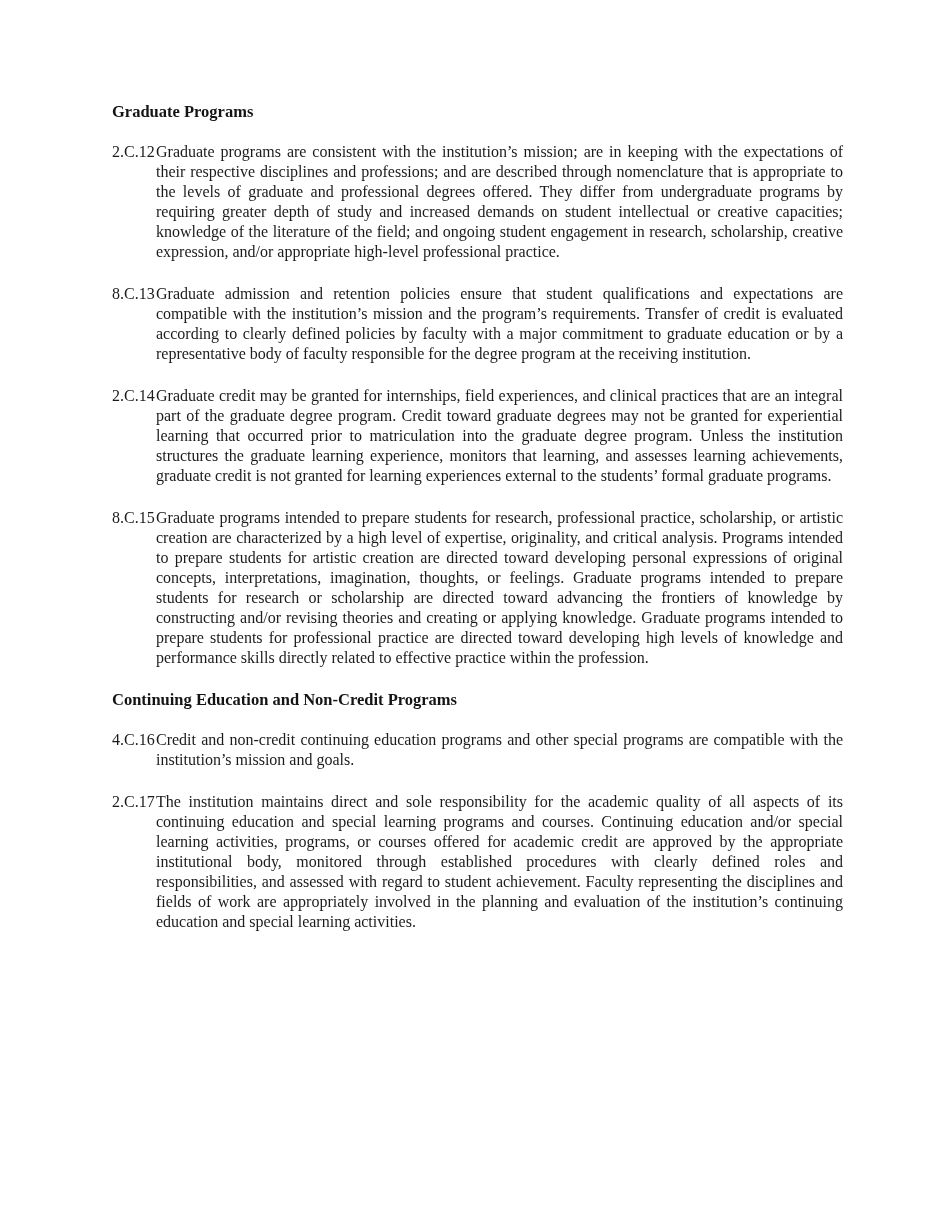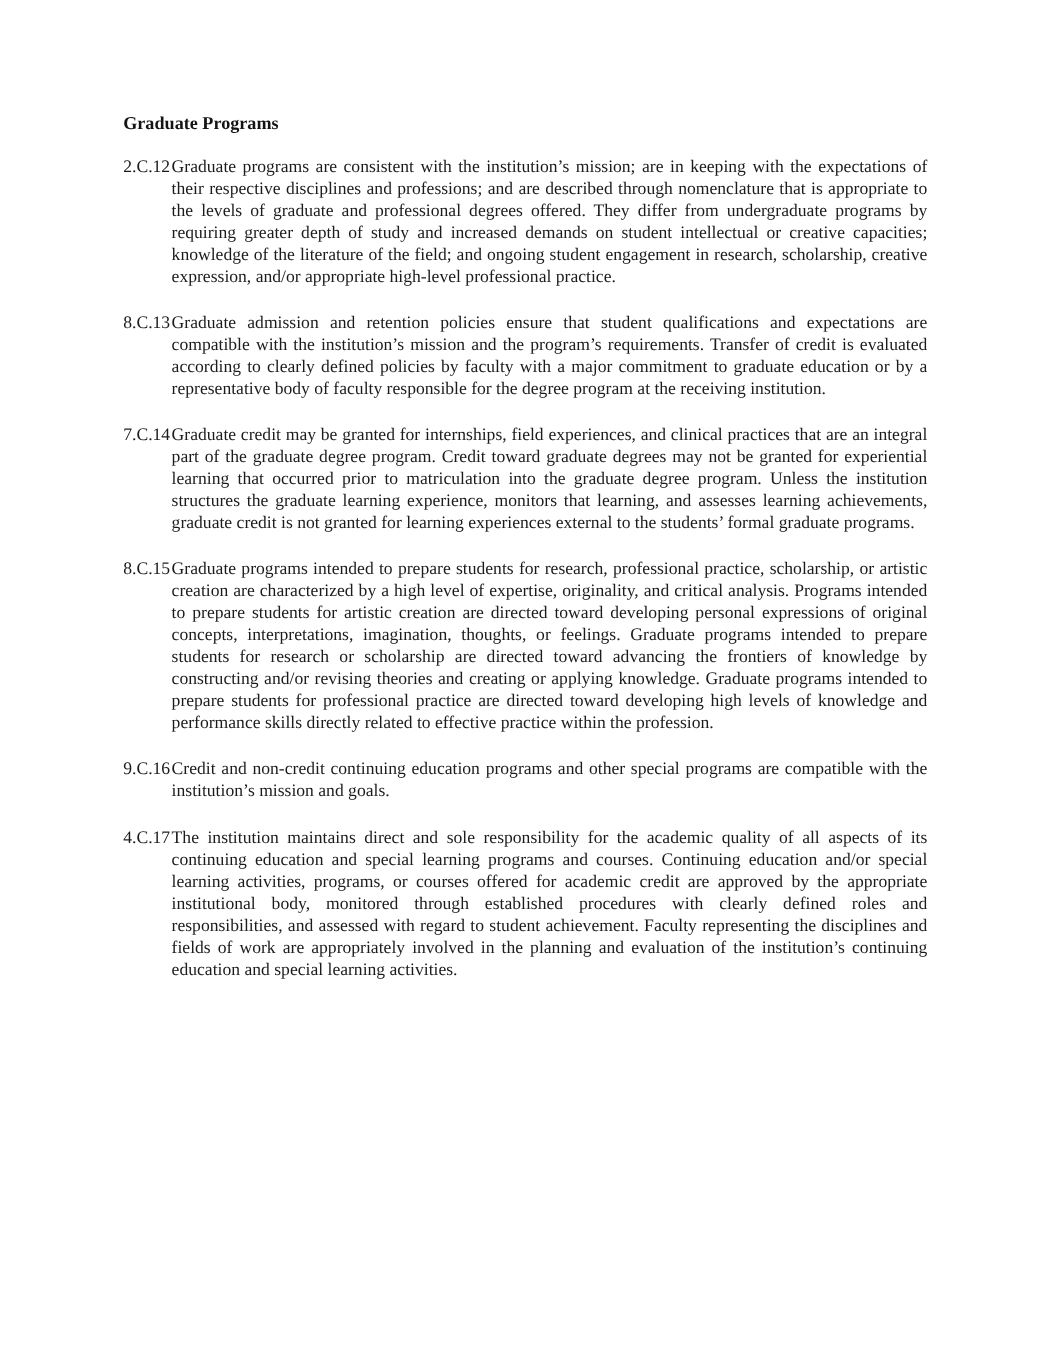--- a/index.html
+++ b/index.html
@@ -62,34 +62,35 @@
       <span class="std-num">2.C.12</span>
       <p class="std-text">Graduate programs are consistent with the institution’s mission; are in keeping with the expectations of their respective disciplines and professions; and are described through nomenclature that is appropriate to the levels of graduate and professional degrees offered. They differ from undergraduate programs by requiring greater depth of study and increased demands on student intellectual or creative capacities; knowledge of the literature of the field; and ongoing student engagement in research, scholarship, creative expression, and/or appropriate high-level professional practice.</p>
     </div>
 
     <div class="std-item">
       <span class="std-num">8.C.13</span>
       <p class="std-text">Graduate admission and retention policies ensure that student qualifications and expectations are compatible with the institution’s mission and the program’s requirements. Transfer of credit is evaluated according to clearly defined policies by faculty with a major commitment to graduate education or by a representative body of faculty responsible for the degree program at the receiving institution.</p>
     </div>
 
     <div class="std-item">
-      <span class="std-num">7.C.14</span>
+      <span class="std-num">2.C.14</span>
       <p class="std-text">Graduate credit may be granted for internships, field experiences, and clinical practices that are an integral part of the graduate degree program. Credit toward graduate degrees may not be granted for experiential learning that occurred prior to matriculation into the graduate degree program. Unless the institution structures the graduate learning experience, monitors that learning, and assesses learning achievements, graduate credit is not granted for learning experiences external to the students’ formal graduate programs.</p>
     </div>
 
     <div class="std-item">
       <span class="std-num">8.C.15</span>
       <p class="std-text">Graduate programs intended to prepare students for research, professional practice, scholarship, or artistic creation are characterized by a high level of expertise, originality, and critical analysis. Programs intended to prepare students for artistic creation are directed toward developing personal expressions of original concepts, interpretations, imagination, thoughts, or feelings. Graduate programs intended to prepare students for research or scholarship are directed toward advancing the frontiers of knowledge by constructing and/or revising theories and creating or applying knowledge. Graduate programs intended to prepare students for professional practice are directed toward developing high levels of knowledge and performance skills directly related to effective practice within the profession.</p>
     </div>
 
+    <h2 class="section-heading">Continuing Education and Non-Credit Programs</h2>
 
     <div class="std-item">
-      <span class="std-num">9.C.16</span>
+      <span class="std-num">4.C.16</span>
       <p class="std-text">Credit and non-credit continuing education programs and other special programs are compatible with the institution’s mission and goals.</p>
     </div>
 
     <div class="std-item">
-      <span class="std-num">4.C.17</span>
+      <span class="std-num">2.C.17</span>
       <p class="std-text">The institution maintains direct and sole responsibility for the academic quality of all aspects of its continuing education and special learning programs and courses. Continuing education and/or special learning activities, programs, or courses offered for academic credit are approved by the appropriate institutional body, monitored through established procedures with clearly defined roles and responsibilities, and assessed with regard to student achievement. Faculty representing the disciplines and fields of work are appropriately involved in the planning and evaluation of the institution’s continuing education and special learning activities.</p>
     </div>
 
   </div>
 </div>
 
 </body></html>

